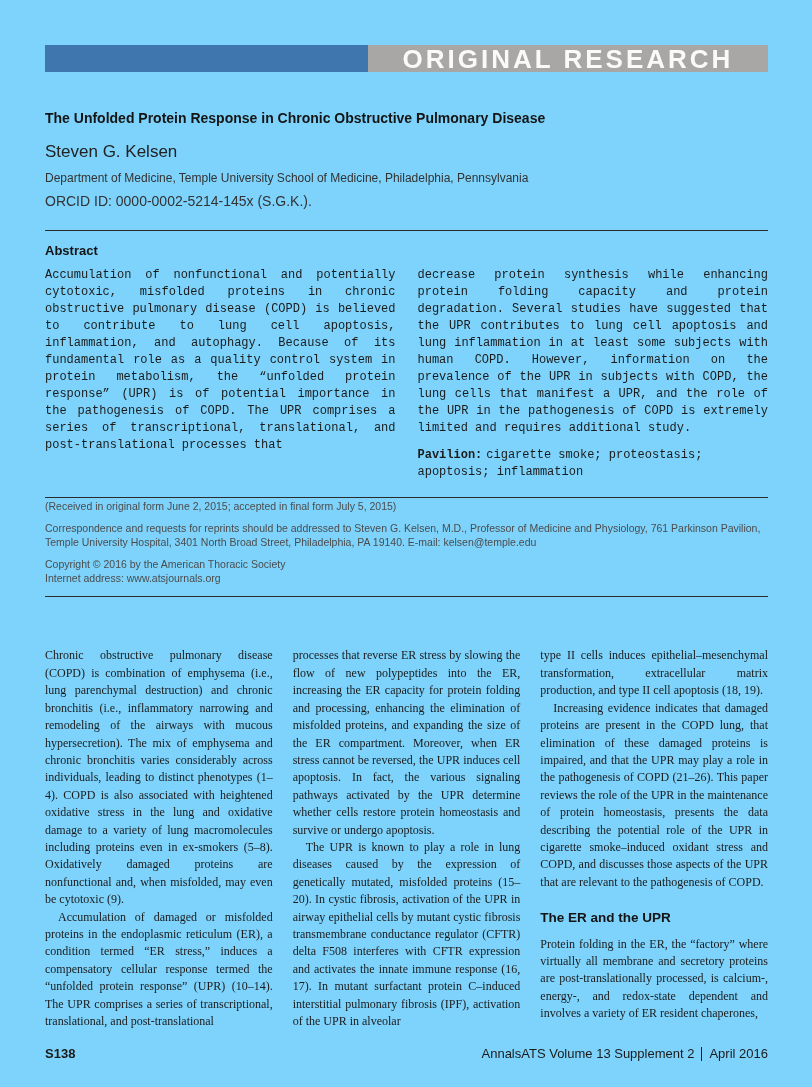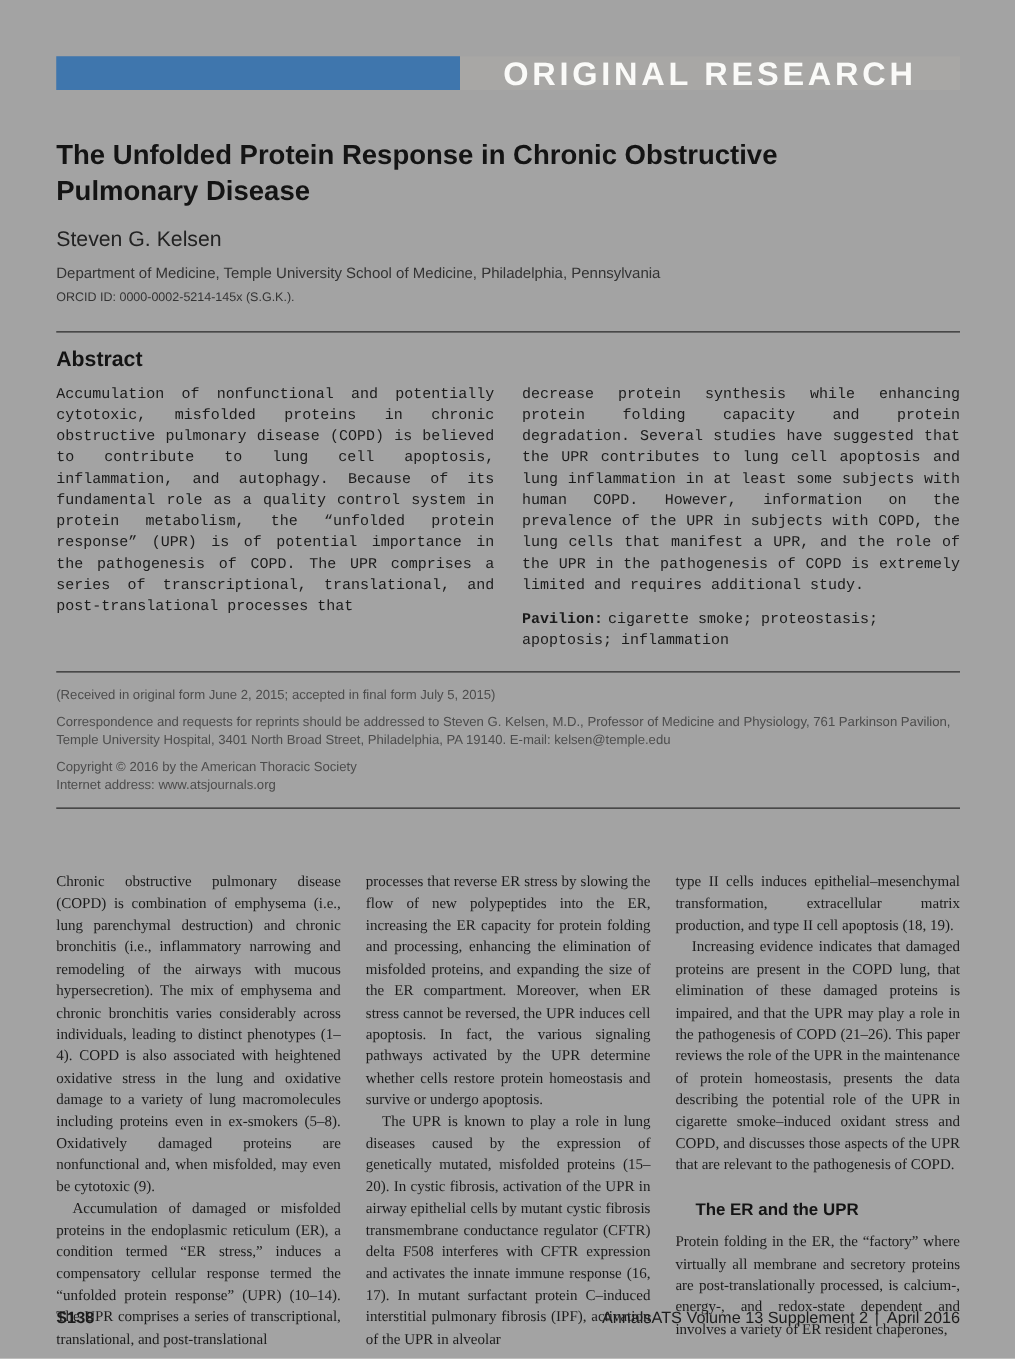--- a/index.html
+++ b/index.html
@@ -5,21 +5,21 @@
   html, body {
     margin: 0;
     padding: 0;
     background: #e6e6e4;
   }
   .page {
     position: relative;
     width: 812px;
     height: 1087px;
     margin: 0 auto;
-    background: #a3a3a3;
+    background: #7dd3fc;
     box-sizing: border-box;
     padding: 45px 44px 0 45px;
     font-family: "Liberation Sans", sans-serif;
     color: #1b1b1b;
     overflow: hidden;
   }
 
   
   .banner { display: flex; height: 27px; }
   .banner-accent { width: 323px; background: #3f76ad; }
@@ -34,56 +34,56 @@
     color: #fafaf8;
     font-weight: bold;
     font-size: 26px;
     letter-spacing: 3px;
     line-height: 1;
     white-space: nowrap;
   }
 
   
   .title {
-    font-size: 22px;
+    font-size: 14px;
     font-weight: bold;
     margin: 37px 0 0;
     line-height: 1.32;
     color: #141414;
     max-width: 640px;
   }
   .author { margin-top: 15px; font-size: 17px; color: #222; }
   .affiliation { margin-top: 9px; font-size: 12px; color: #333; }
-  .orcid { margin-top: 8px; font-size: 10px; color: #333; }
+  .orcid { margin-top: 8px; font-size: 14px; color: #333; }
 
   .rule { border: none; border-top: 1px solid #2b2b2b; margin: 0; }
   .rule-1 { margin-top: 21px; }
   .rule-2 { margin-top: 16px; }
   .rule-3 { margin-top: 11px; }
 
   
-  .abstract-heading { font-size: 17px; font-weight: bold; margin: 12px 0 0; color: #141414; }
+  .abstract-heading { font-size: 13px; font-weight: bold; margin: 12px 0 0; color: #141414; }
   .abstract-cols {
     display: flex;
     gap: 22px;
     margin-top: 9px;
     font-family: Liberation Mono, monospace;
     font-size: 12px;
     line-height: 17px;
     text-align: justify;
     color: #1b1b1b;
   }
   .abs-col { flex: 1; min-width: 0; }
   .abs-col p { margin: 0; }
   .keywords { margin-top: 10px !important; text-align: left; }
   .keywords strong { margin-right: 4px; }
 
   
   .footnotes {
-    margin-top: 11px;
+    margin-top: 1px;
     font-size: 10.5px;
     line-height: 14px;
     color: #4c4c4c;
   }
   .footnotes p { margin: 0; }
   .footnotes p.fn-gap { margin-bottom: 8px; }
 
   
   .body-cols {
     display: flex;
@@ -95,21 +95,21 @@
     text-align: justify;
     color: #1b1b1b;
   }
   .bcol { flex: 1; min-width: 0; }
   .bcol p { margin: 0; }
   .bcol p.indent { text-indent: 13px; }
   .section-heading {
     font-family: "Liberation Sans", sans-serif;
     font-size: 13.5px;
     font-weight: bold;
-    margin: 18px 16px 9px;
+    margin: 18px 0 9px;
     text-align: left;
     color: #141414;
   }
 
   
   .footer {
     position: absolute;
     left: 45px;
     right: 44px;
     bottom: 26px;

